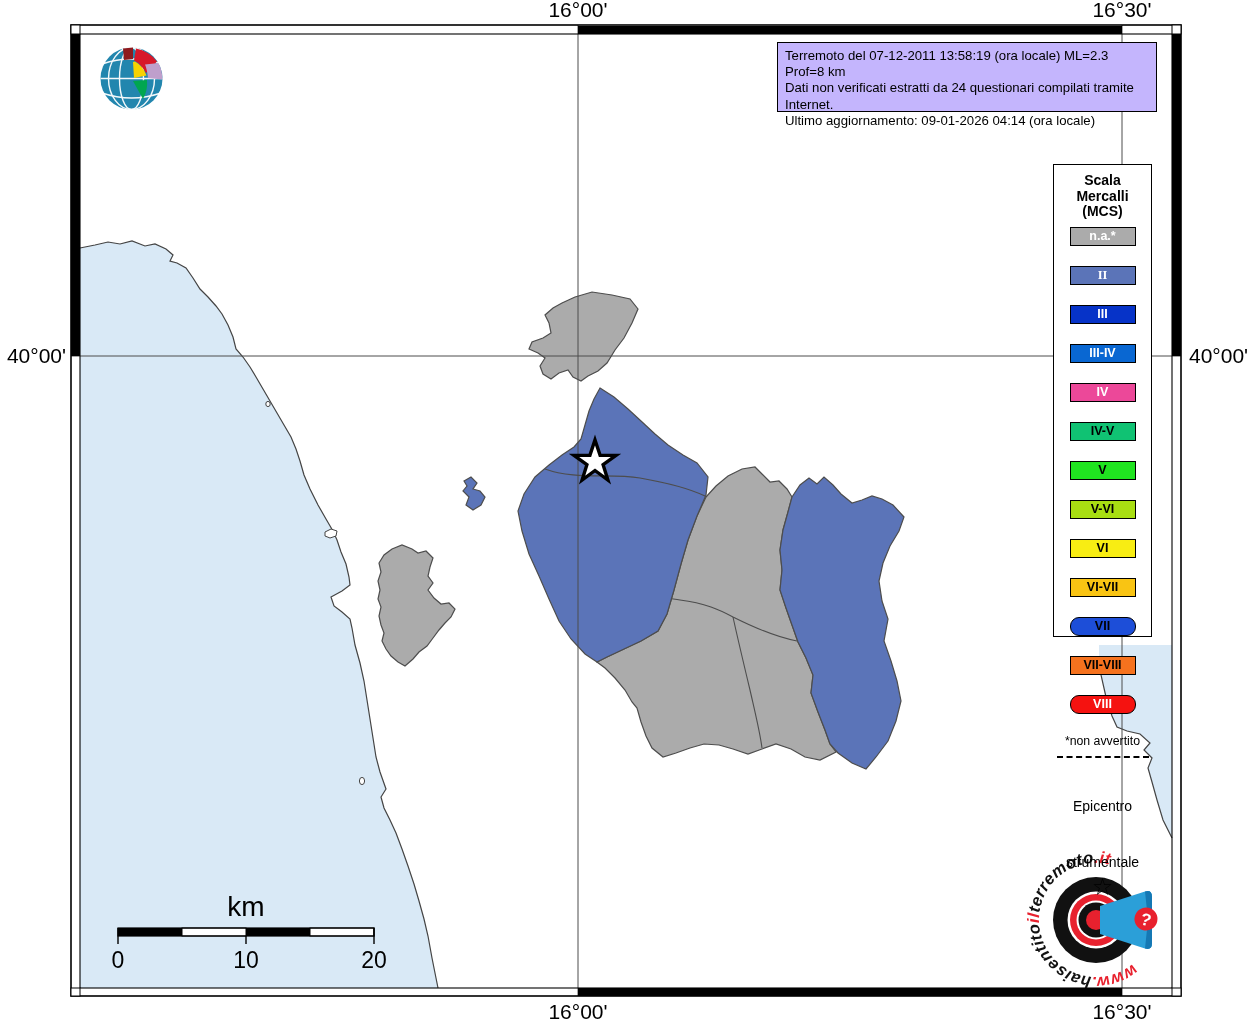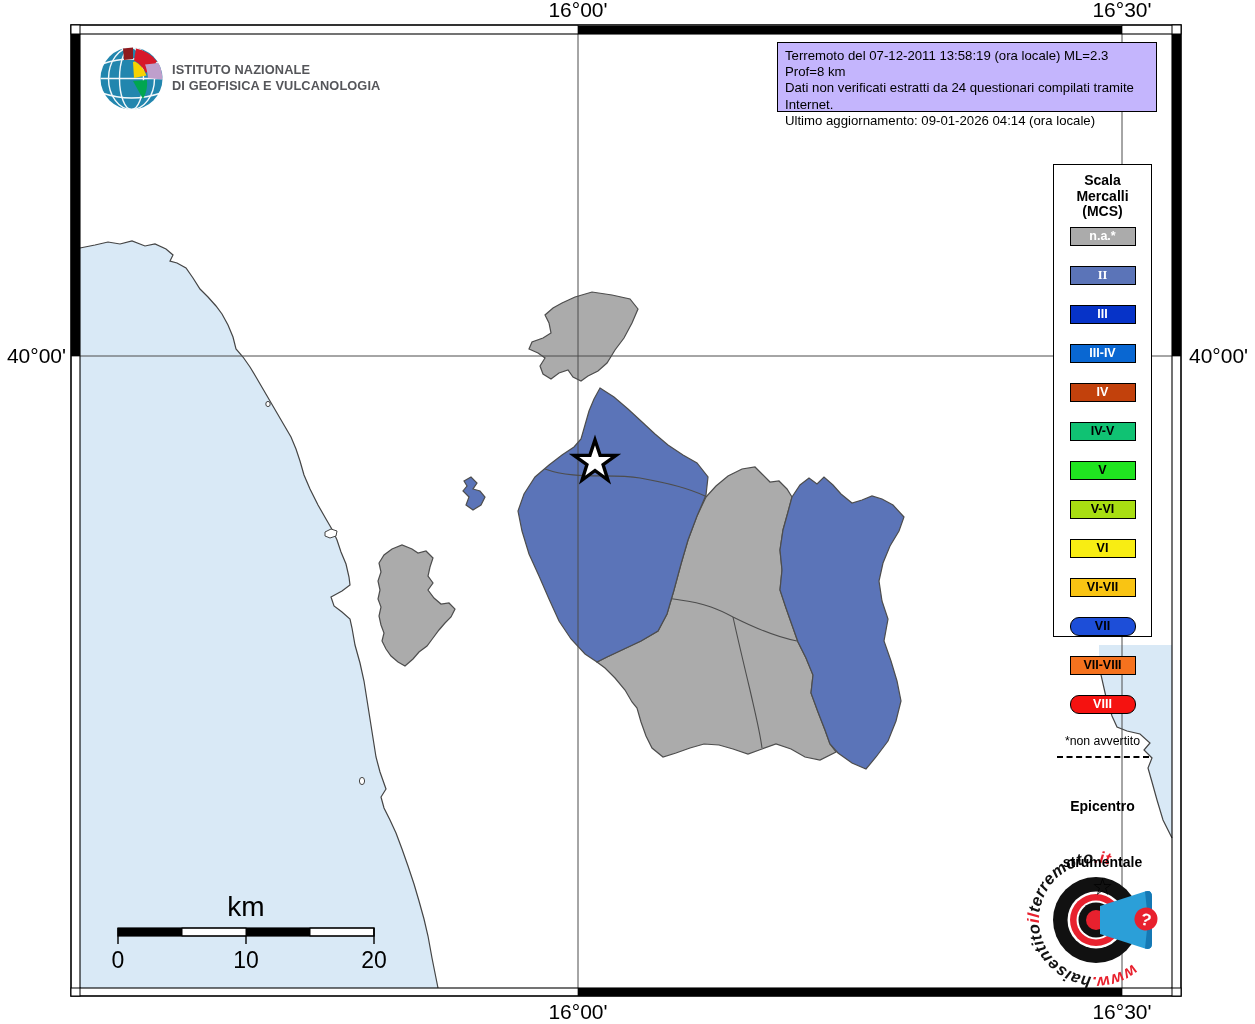--- a/index.html
+++ b/index.html
@@ -13,21 +13,21 @@
             font-size:13.2px;line-height:1.23;color:#000;}
 
   .legend{position:absolute;left:1053px;top:164px;width:99px;height:473px;background:#fff;
           border:1px solid #000;box-sizing:border-box;text-align:center;padding-top:8px;}
   .legend-title div{font-size:14px;font-weight:bold;line-height:1.12;color:#000;}
   .legend-items{margin-top:7px;}
   .legend-items .sw{width:64px;height:17px;margin:0 auto 20px auto;border:1px solid #000;
                     font-size:12.5px;font-weight:bold;line-height:17px;text-align:center;}
   .legend-foot{font-size:12.3px;color:#000;margin-top:6px;}
   .legend-divider{border-top:2px dashed #000;width:92px;margin:8px auto 7px auto;}
-  .legend-epi div{font-size:14px;font-weight:bold;line-height:1.15;color:#000;margin-top:40px;}
+  .legend-epi div{font-size:14px;font-weight:normal;line-height:1.15;color:#000;margin-top:40px;}
   .legend-star{font-size:24px;line-height:1.1;color:#000;margin-top:4px;}
 
   .ingv-text{position:absolute;left:172px;top:62px;color:#55565A;font-weight:bold;
              font-size:12.8px;line-height:1.25;letter-spacing:0.1px;}
 </style>
 </head>
 <body>
 
 <div class="canvas">
 
@@ -173,43 +173,39 @@
     <circle cx="1096" cy="920" r="10" fill="#E8212E"></circle>
     <path d="M1100,906 L1145,891.5 Q1152,889.5 1152,897 L1152,943 Q1152,950.5 1145,948.5 L1100,934 Z" fill="#2B9FD8"></path>
     <path d="M1145,891.5 Q1152,889.5 1152,897 L1152,943 Q1152,950.5 1145,948.5 L1148,920 Z" fill="#1578B4"></path>
     <g transform="rotate(14 1146 919)">
       <circle cx="1146" cy="919" r="11.5" fill="#E8212E"></circle>
       <text class="svgtext" x="1146" y="925.5" text-anchor="middle" font-size="17" font-weight="bold" fill="#FFFFFF">?</text>
     </g>
   </g>
 </svg>
 
-<div class="ingv-text">
-  <div>ISTITUTO NAZIONALE</div>
-  <div>DI GEOFISICA E VULCANOLOGIA</div>
-</div>
 
 <div class="info-box">
   <div>Terremoto del 07-12-2011 13:58:19 (ora locale) ML=2.3 Prof=8 km</div>
   <div>Dati non verificati estratti da 24 questionari compilati tramite Internet.</div>
   <div>Ultimo aggiornamento: 09-01-2026 04:14 (ora locale)</div>
 </div>
 
 <div class="legend">
   <div class="legend-title">
     <div>Scala</div>
     <div>Mercalli</div>
     <div>(MCS)</div>
   </div>
   <div class="legend-items">
         <div class="sw" style="background: rgb(171, 171, 171); color: rgb(255, 255, 255);">n.a.*</div>
         <div class="sw" style="background: rgb(91, 116, 184); color: rgb(255, 255, 255); font-family: Liberation Serif, serif;">II</div>
         <div class="sw" style="background: rgb(6, 51, 200); color: rgb(255, 255, 255);">III</div>
         <div class="sw" style="background: rgb(9, 103, 210); color: rgb(255, 255, 255);">III-IV</div>
-        <div class="sw" style="background: #c2410c; color: rgb(255, 255, 255);">IV</div>
+        <div class="sw" style="background: #ec4899; color: rgb(255, 255, 255);">IV</div>
         <div class="sw" style="background: rgb(16, 194, 115); color: rgb(0, 0, 0);">IV-V</div>
         <div class="sw" style="background: rgb(32, 228, 32); color: rgb(0, 0, 0);">V</div>
         <div class="sw" style="background: rgb(168, 222, 18); color: rgb(0, 0, 0);">V-VI</div>
         <div class="sw" style="background: rgb(248, 237, 19); color: rgb(0, 0, 0);">VI</div>
         <div class="sw" style="background: rgb(249, 196, 19); color: rgb(0, 0, 0);">VI-VII</div>
         <div class="sw" style="background: #1d4ed8; color: rgb(0, 0, 0); border-radius: 9px;">VII</div>
         <div class="sw" style="background: rgb(245, 114, 30); color: rgb(0, 0, 0);">VII-VIII</div>
         <div class="sw" style="background: rgb(245, 18, 16); color: #ffffff; border-radius: 9px;">VIII</div>
       </div>
   <div class="legend-foot">*non avvertito</div>

